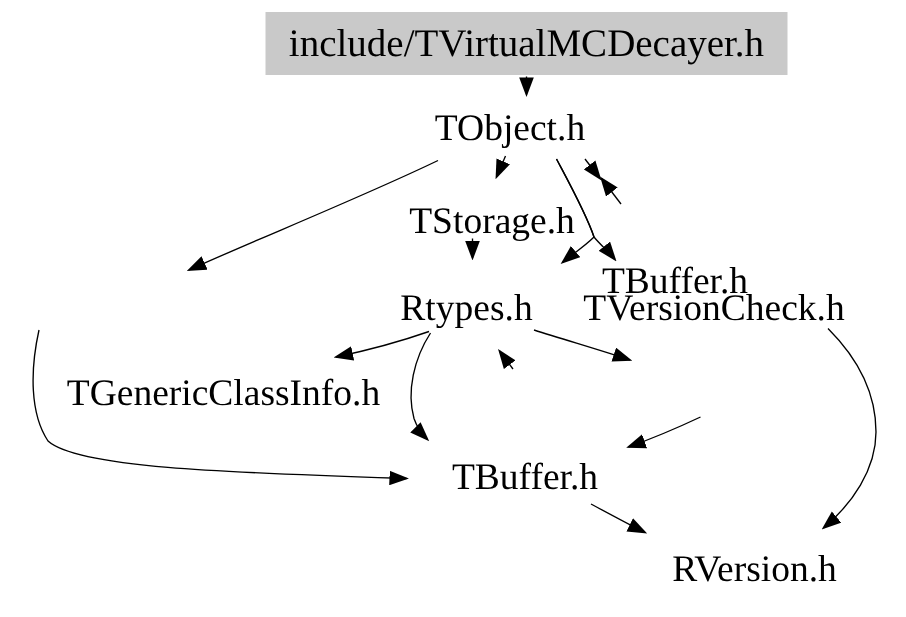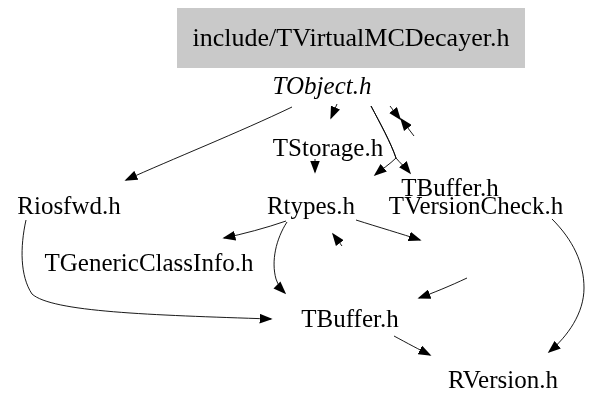--- a/index.html
+++ b/index.html
@@ -34,21 +34,21 @@
     white-space: nowrap;
     font-size: 25px;
     line-height: 1.1;
     color: #000000;
   }
   .root-node {
     position: absolute;
     left: 177px;
     top: 8px;
     width: 348px;
-    height: 60px;
+    height: 42px;
     background: #c9c9c9;
     display: flex;
     align-items: center;
     justify-content: center;
     font-size: 26px;
     white-space: nowrap;
   }
 </style>
 </head>
 <body>
@@ -75,23 +75,22 @@
     <path class="edge" marker-end="url(#ah)" d="M342,246 L333,234"></path>
     <path class="edge" marker-end="url(#ah)" d="M356,220 C378,227 402,234 420,240"></path>
     <path class="edge" marker-end="url(#ah)" d="M26,220 C20,247 20,276 32,294 C52,312 150,315 271,319"></path>
     <path class="edge" marker-end="url(#ah)" d="M467,278 C450,286 433,293 419,298"></path>
     <path class="edge" marker-end="url(#ah)" d="M394,336 C407,343 420,350 430,355"></path>
     <path class="edge" marker-end="url(#ah)" d="M552,219 C573,240 584,263 584,288 C584,313 568,336 549,352"></path>
   </svg>
 
   <div class="root-node">include/TVirtualMCDecayer.h</div>
 
-  <div class="node" style="left:322px; top:72px;font-style:italic;">TObject.h</div>
+  <div class="node" style="left:340px; top:72px;">TObject.h</div>
   <div class="node" style="left:313px; top:134px;margin-left:15px;">TStorage.h</div>
   <div class="node" style="left:450px; top:134px;margin-top:40px;">TBuffer.h</div>
-  <div class="node" style="left:69px;  top:192px;">Riosfwd.h</div>
   <div class="node" style="left:311px; top:192px;">Rtypes.h</div>
   <div class="node" style="left:149px; top:249px;">TGenericClassInfo.h</div>
   <div class="node" style="left:476px; top:192px;">TVersionCheck.h</div>
   <div class="node" style="left:350px; top:305px;">TBuffer.h</div>
   <div class="node" style="left:503px; top:366px;">RVersion.h</div>
 
 </div>
 
 </body></html>

